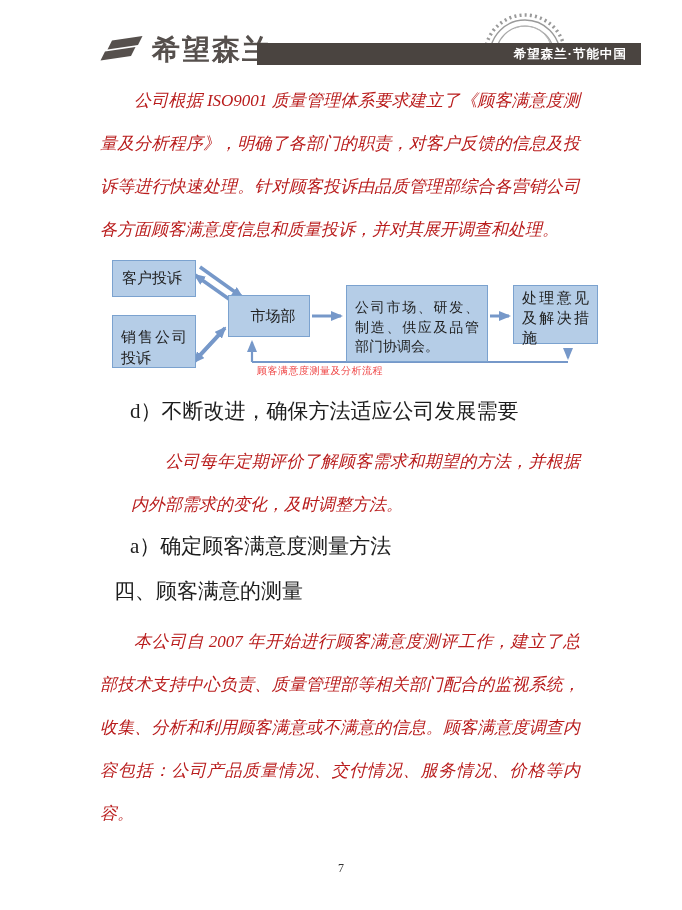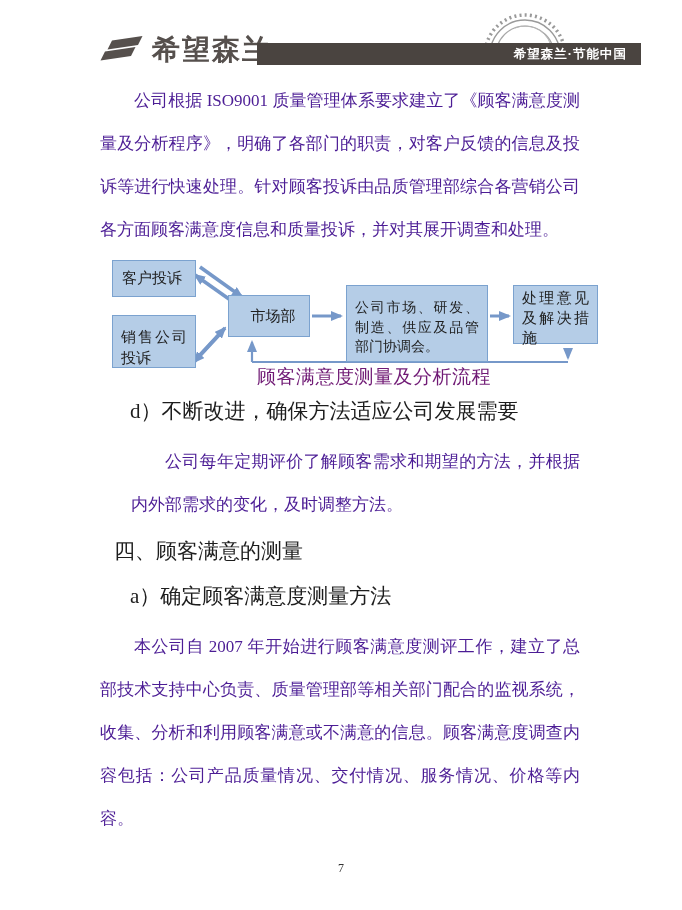--- a/index.html
+++ b/index.html
@@ -21,21 +21,21 @@
   .gear{position:absolute;left:468px;top:8px;}
   .banner{position:absolute;left:257px;top:43px;width:384px;height:22px;
           background:var(--banner,#4a4440);
           display:flex;align-items:center;justify-content:flex-end;
           padding-right:14px;box-sizing:border-box;}
   .banner span{color:#ffffff;font-size:12.5px;font-weight:bold;letter-spacing:1px;
           font-family:"Liberation Sans","DejaVu Sans",sans-serif;}
   
   .content{padding:0 102px 0 100px;}
   .body-para{margin:0;font-size:17px;line-height:43px;text-align:justify;
-             text-indent:2em;color:#4c1d95;}
+             text-indent:2em;color:#b91c1c;font-style:italic;}
   .p1{margin-top:13px;}
   .hd{margin:12px;font-size:21px;font-weight:normal;line-height:33px;padding-left:18px;}
   .hd-d{margin-top:3px;}
   .hd-sec{margin-top:9px;padding-left:2px;}
   .hd-a{margin-top:4px;}
   .p2{margin-top:2px;margin-left:31px;}
   .p3{margin-top:2px;}
   
   .flowchart{position:relative;width:500px;height:137px;margin-top:4px;}
   .fc-arrows{position:absolute;left:0;top:0;}
@@ -43,21 +43,21 @@
           background:var(--boxfill,#b5cde7);
           border:1px solid var(--boxline,#7ba2cf);
           font-size:15px;line-height:21px;color:#1f1f1f;padding-left:8px;}
   .fc-b1{left:12px;top:5px;width:84px;height:37px;padding:7px 0 0 9px;}
   .fc-b2{left:12px;top:60px;width:84px;height:53px;padding:11px 8px;text-align:justify;}
   .fc-b3{left:128px;top:40px;width:82px;height:42px;text-align:center;padding-top:10px;}
   .fc-b4{left:246px;top:30px;width:142px;height:77px;padding:12px 8px;
          font-size:14px;line-height:19.5px;text-align:justify;}
   .fc-b5{left:413px;top:30px;width:85px;height:59px;padding:2px 8px;
          line-height:20px;text-align:justify;}
-  .fc-caption{position:absolute;left:157px;top:109px;font-size:19px;color:#701a75;
+  .fc-caption{position:absolute;left:157px;top:109px;font-size:10px;color:#ef4444;
               letter-spacing:.5px;}
   
   .footer{position:absolute;left:0;top:858px;width:100%;text-align:center;}
   .footer span{font-size:12px;color:#333;}
 </style>
 </head>
 <body>
 
 <div class="page">
 
@@ -116,23 +116,23 @@
       <div class="fc-box fc-b4">公司市场、研发、制造、供应及品管部门协调会。</div>
       <div class="fc-box fc-b5">处理意见及解决措施</div>
 
       <div class="fc-caption">顾客满意度测量及分析流程</div>
     </div>
 
     <p class="hd hd-d">d）不断改进，确保方法适应公司发展需要</p>
 
     <p class="body-para p2">公司每年定期评价了解顾客需求和期望的方法，并根据内外部需求的变化，及时调整方法。</p>
 
+    <p class="hd hd-a">a）确定顾客满意度测量方法</p>
+
     <p class="hd hd-sec">四、顾客满意的测量</p>
-
-    <p class="hd hd-a">a）确定顾客满意度测量方法</p>
 
     <p class="body-para p3">本公司自 2007 年开始进行顾客满意度测评工作，建立了总部技术支持中心负责、质量管理部等相关部门配合的监视系统，收集、分析和利用顾客满意或不满意的信息。顾客满意度调查内容包括：公司产品质量情况、交付情况、服务情况、价格等内容。</p>
   </div>
 
   <div class="footer">
     <span>7</span>
   </div>
 </div>
 
 </body></html>

